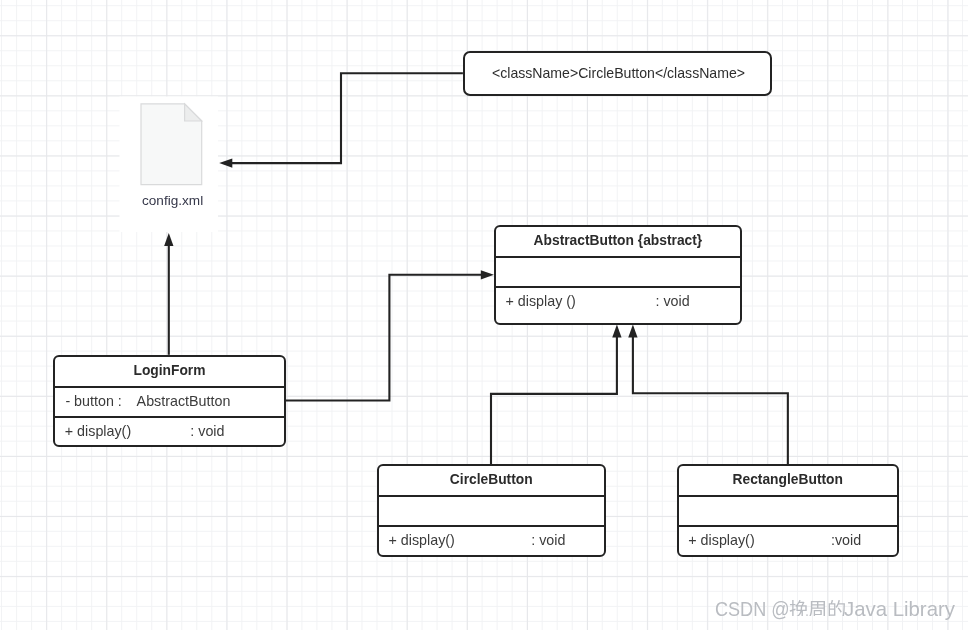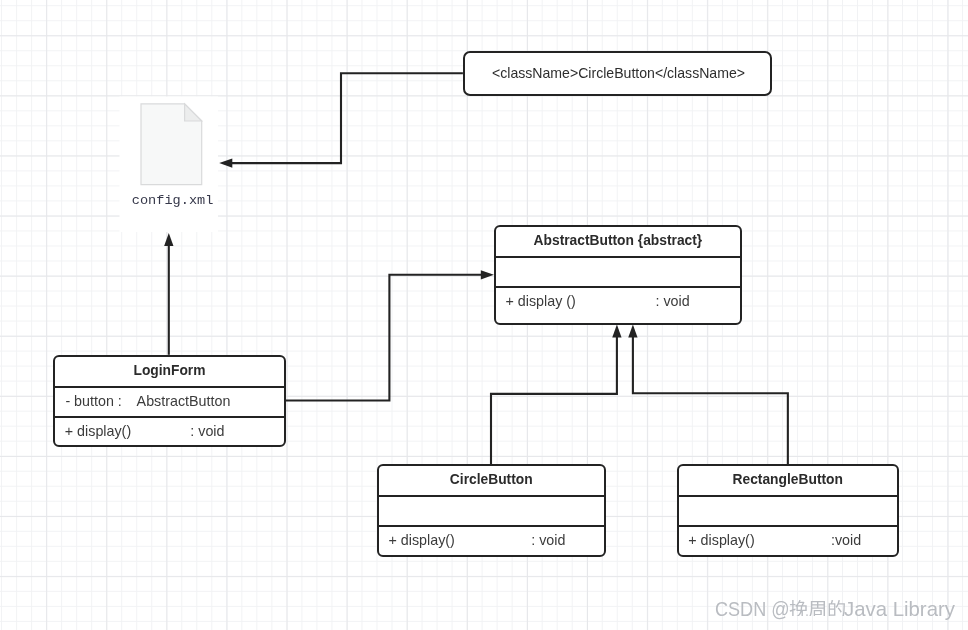--- a/index.html
+++ b/index.html
@@ -39,21 +39,21 @@
       <g>
         <polyline points="491,463.9 491,393.9 616.9,393.9 616.9,335.5" fill="none" stroke="#232323" stroke-width="2.1" stroke-linecap="butt" stroke-linejoin="miter"></polyline>
         <path d="M616.9 324.4 L621.55 337.5 L612.25 337.5 Z" fill="#232323"></path>
       </g>
       <g>
         <polyline points="787.85,463.9 787.85,393.2 632.9,393.2 632.9,335.5" fill="none" stroke="#232323" stroke-width="2.1" stroke-linecap="butt" stroke-linejoin="miter"></polyline>
         <path d="M632.9 324.4 L637.55 337.5 L628.25 337.5 Z" fill="#232323"></path>
       </g>
     </svg>
 
-  <div class="node" id="file-node" style="left: 0px; top: 0px; width: 968px; height: 630px; font-family: Liberation Mono, monospace;">
+  <div class="node" id="file-node" style="left: 0px; top: 0px; width: 968px; height: 630px;">
     <svg class="fileicon" id="file-icon-svg" width="968" height="630" viewBox="0 0 968 630">
         <rect x="119.5" y="96.5" width="98.5" height="135.5" fill="#ffffff"></rect>
         <path d="M141 103.89999999999999 H184.60000000000002 L201.70000000000002 121 V184.70000000000002 H141 Z" fill="#f7f8f8" stroke="#d9dadb" stroke-width="1.2" stroke-linejoin="miter"></path>
         <path d="M184.60000000000002 103.89999999999999 L201.70000000000002 121 H184.60000000000002 Z" fill="#eceded" stroke="#d9dadb" stroke-width="1.2" stroke-linejoin="miter"></path>
       </svg>
     <div class="txt" id="file-label" style="left: 92.6px; top: 200.84px; font-size: 13.6px; font-weight: normal; color: rgb(54, 56, 74); line-height: 0px; text-align: center; width: 160px;">config.xml</div>
   </div>
 
   <div class="node tagbox" id="tag-node" style="left: 462.9px; top: 50.8px; width: 309px; height: 45px;"></div>
   <div class="txt" id="tag-text" style="left: 492px; top: 72.965px; font-size: 14.1px; font-weight: normal; color: rgb(46, 46, 46); line-height: 0px;">&lt;className&gt;CircleButton&lt;/className&gt;</div>

